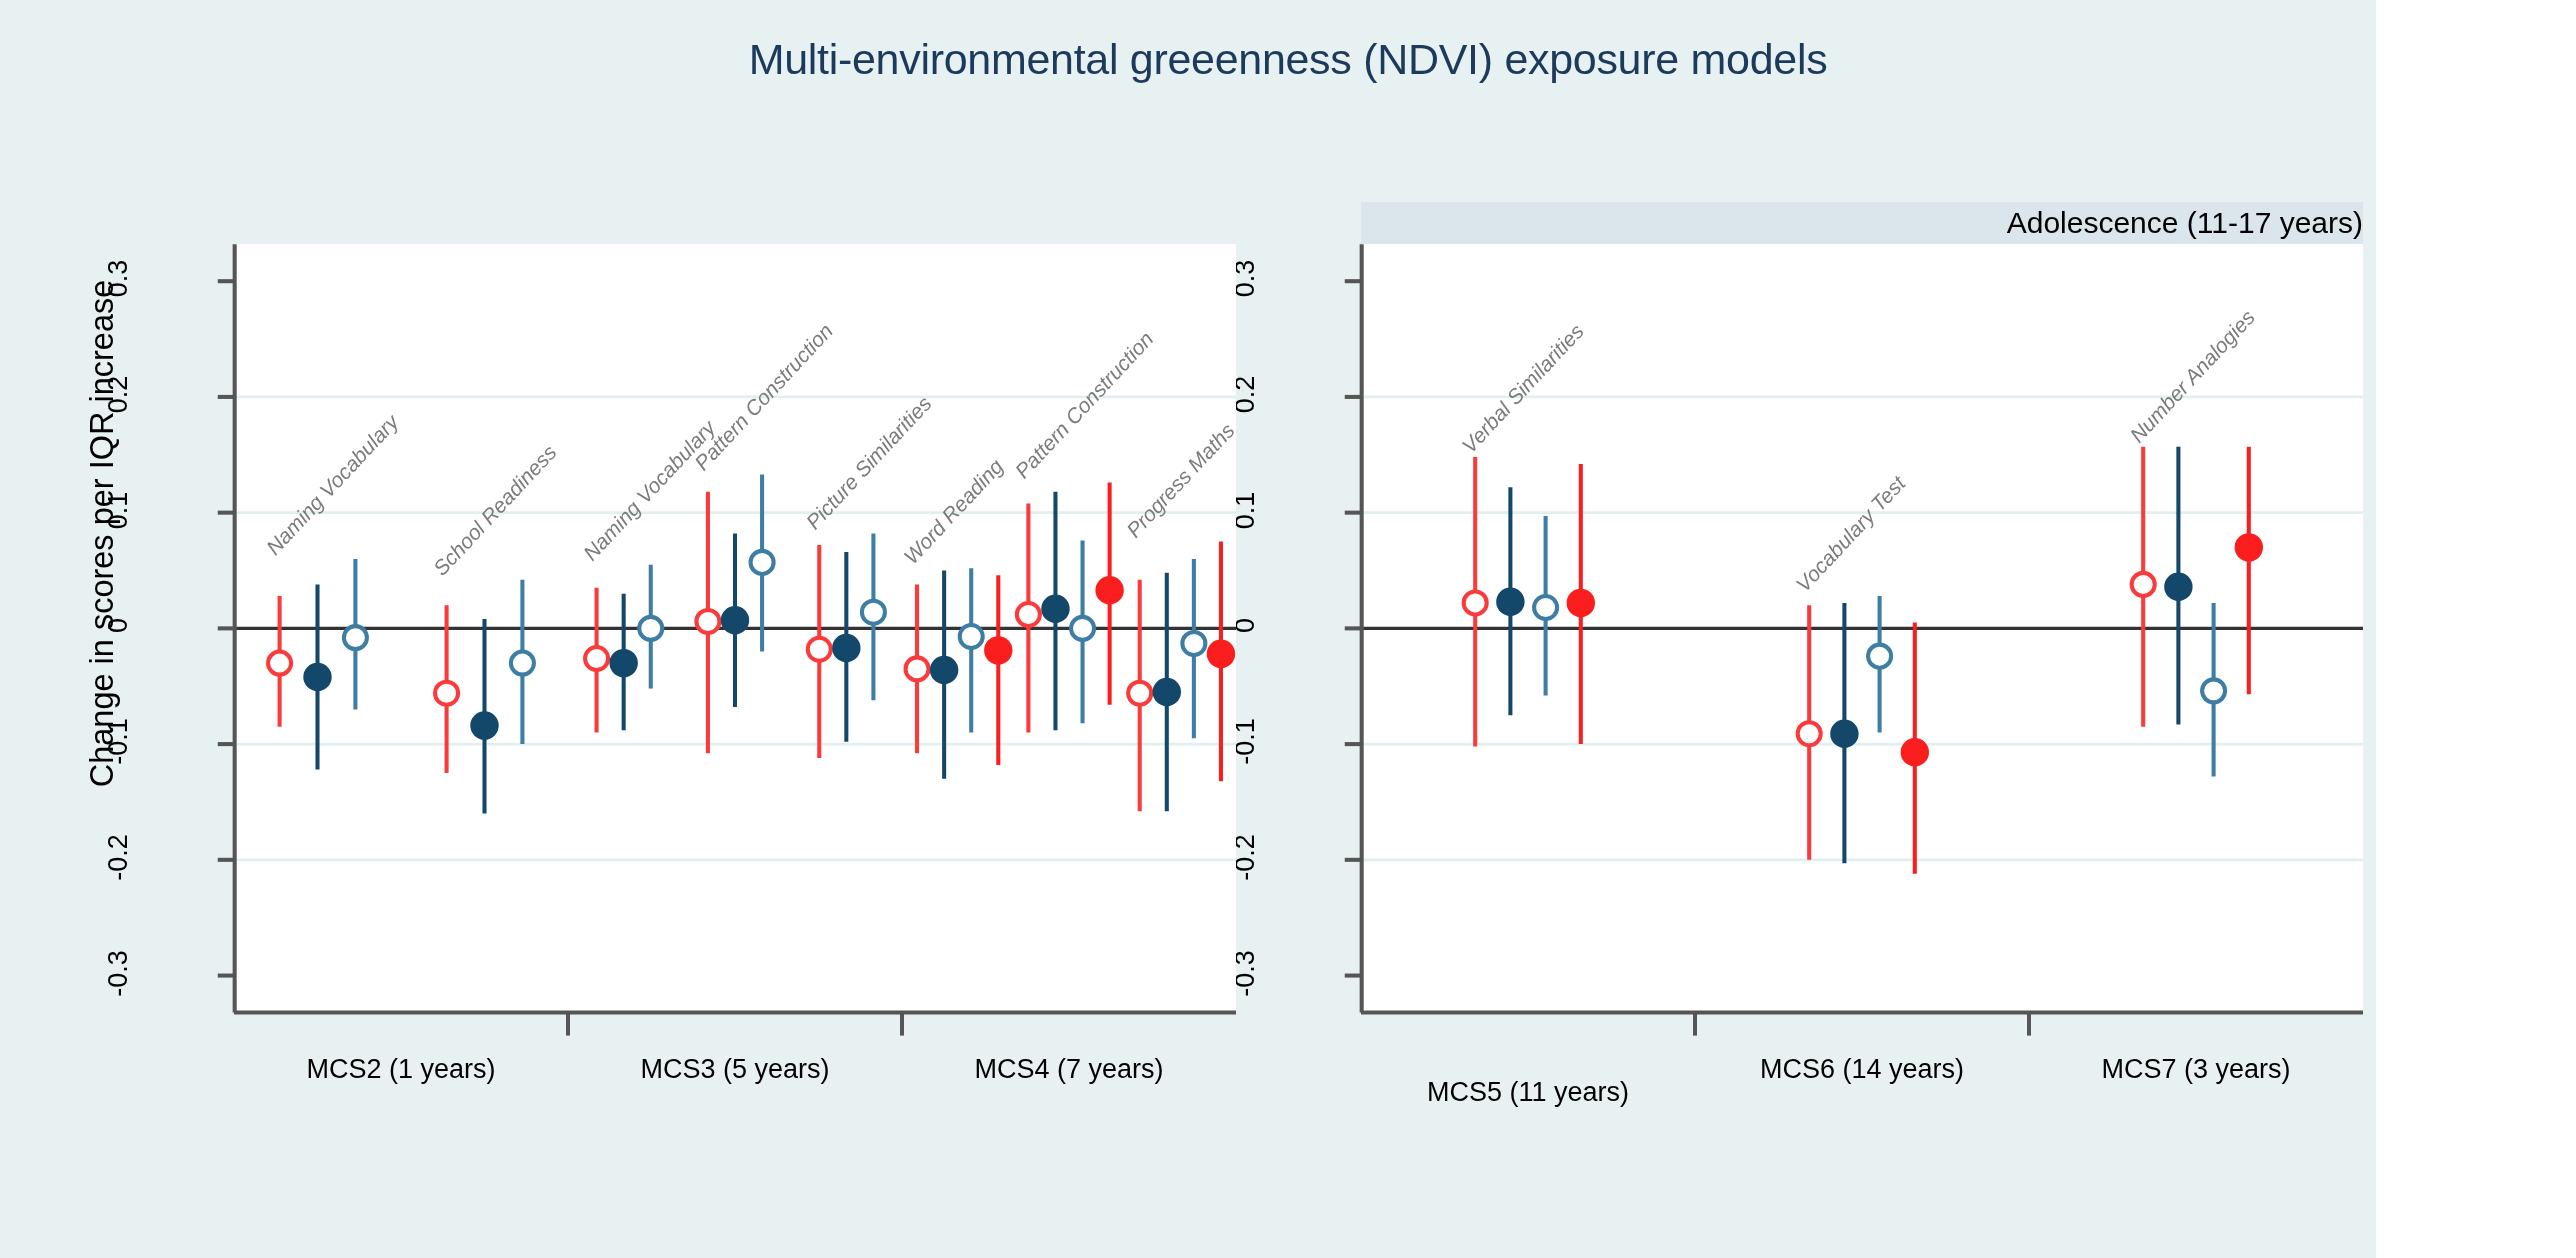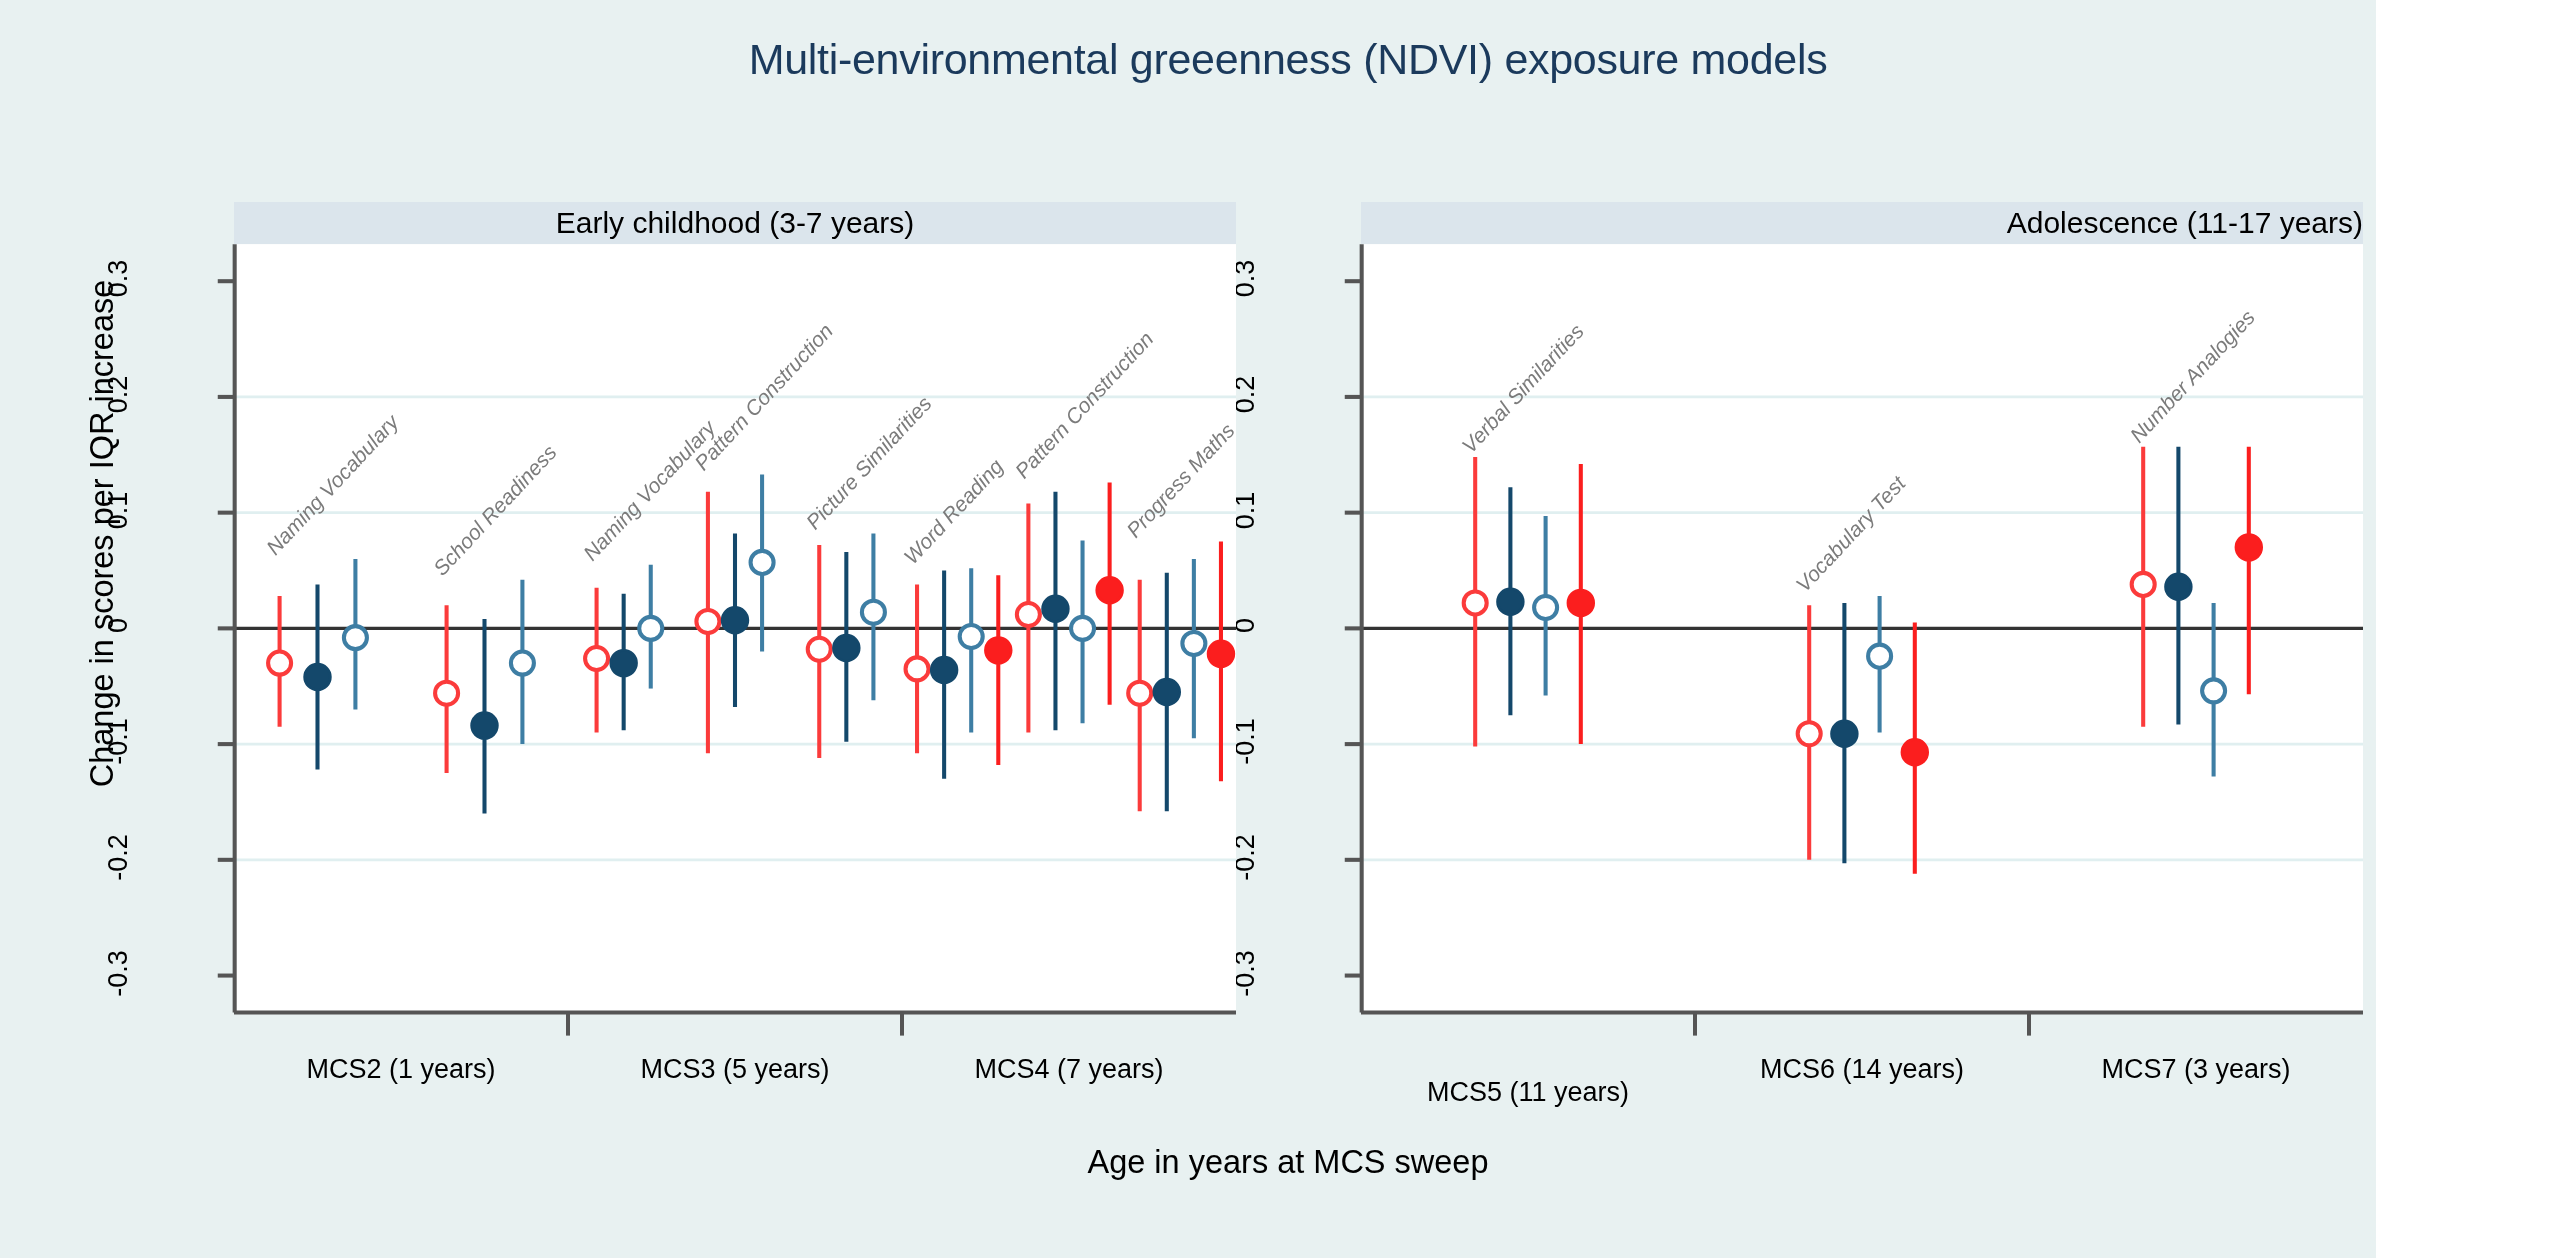--- a/index.html
+++ b/index.html
@@ -67,25 +67,21 @@
   }
 </style>
 </head>
 <body>
 
 <div id="figure">
 
   <div id="title">Multi-environmental greeenness (NDVI) exposure models</div>
 
   <div id="ylabel">Change in scores per IQR increase</div>
-  <div id="xlabel">Age in years at MCS sweep</div>
-
-  <div class="panel-strip" id="strip-left" style="left: 234px; top: 202px; width: 1002px;">
-    <span>Early childhood (3-7 years)</span>
-  </div>
+
   <div class="panel-strip" id="strip-right" style="left: 1361px; top: 202px; width: 1002px; justify-content: flex-end;">
     <span>Adolescence (11-17 years)</span>
   </div>
 
   <div id="yticks">
       <div class="ytick-label" style="width: 135px; left: 51px; top: 263px;">0.3</div>
       <div class="ytick-label" style="width: 135px; left: 1178px; top: 263px;">0.3</div>
       <div class="ytick-label" style="width: 135px; left: 51px; top: 379px;">0.2</div>
       <div class="ytick-label" style="width: 135px; left: 1178px; top: 379px;">0.2</div>
       <div class="ytick-label" style="width: 135px; left: 51px; top: 495px;">0.1</div>

